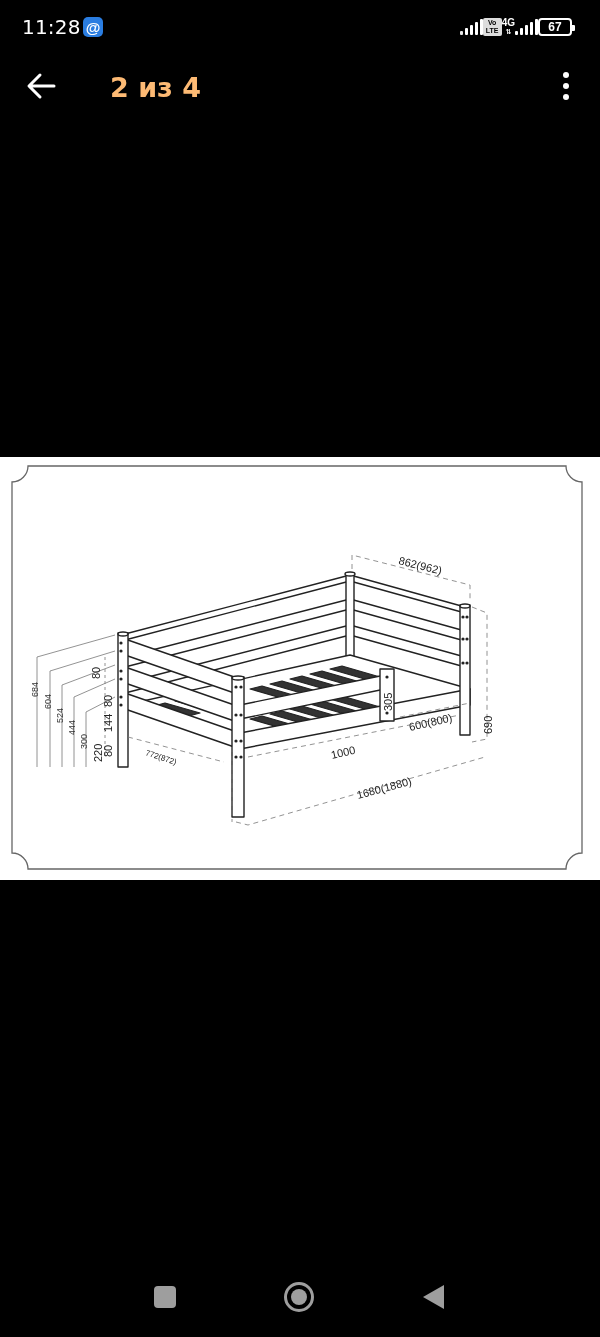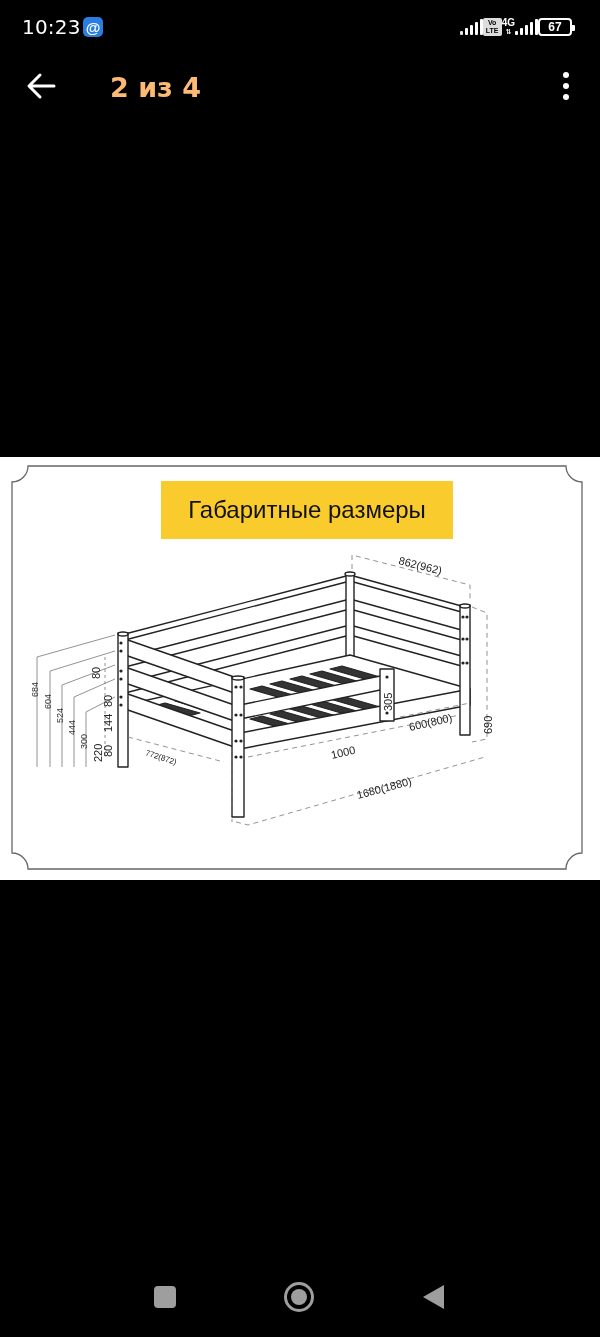--- a/index.html
+++ b/index.html
@@ -36,21 +36,21 @@
   .nav-bar { position: absolute; left: 0; bottom: 0; width: 600px; height: 80px; }
   .nav-recent { position: absolute; left: 154px; top: 29px; width: 22px; height: 22px; background: #9e9e9e; border-radius: 4px; cursor: pointer; }
   .nav-home { position: absolute; left: 284px; top: 25px; width: 30px; height: 30px; border: 3px solid #9e9e9e; border-radius: 50%; display: flex; align-items: center; justify-content: center; cursor: pointer; }
   .nav-home span { width: 16px; height: 16px; background: #9e9e9e; border-radius: 50%; display: block; }
   .nav-back { position: absolute; left: 423px; top: 28px; width: 0; height: 0; border-top: 12px solid transparent; border-bottom: 12px solid transparent; border-right: 21px solid #9e9e9e; cursor: pointer; }
 </style>
 </head>
 <body>
 
 <div class="status-bar">
-  <span class="status-time">10:23</span>
+  <span class="status-time">11:28</span>
   <span class="status-at">@</span>
   <div class="status-right">
     <div class="sig">
       <span style="height:4px;opacity:.9"></span>
         <span style="height:7px"></span>
         <span style="height:10px"></span>
         <span style="height:13px"></span>
         <span style="height:16px"></span>
     </div>
     <div class="volte">
@@ -204,23 +204,20 @@
       <text transform="translate(102,305) rotate(-90)">220</text>
       <text transform="translate(398,107) rotate(14)">862(962)</text>
       <text transform="translate(492,277) rotate(-90)">690</text>
       <text transform="translate(392,254) rotate(-90)">305</text>
       <text transform="translate(410,274) rotate(-13)">600(800)</text>
       <text transform="translate(332,302) rotate(-13)">1000</text>
       <text transform="translate(358,342) rotate(-15)">1680(1880)</text>
       <text transform="translate(145,298) rotate(18)" font-size="8">772(872)</text>
     </g>
   </svg>
-  <div class="banner">
-    <span class="banner-text">Габаритные размеры</span>
-  </div>
 </div>
 
 <div class="nav-bar">
   <div class="nav-recent"></div>
   <div class="nav-home">
       <span></span>
     </div>
   <div class="nav-back"></div>
 </div>
 

